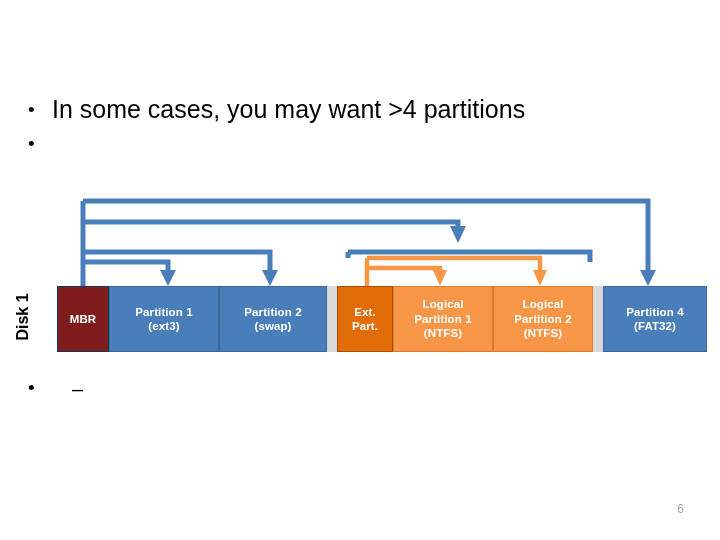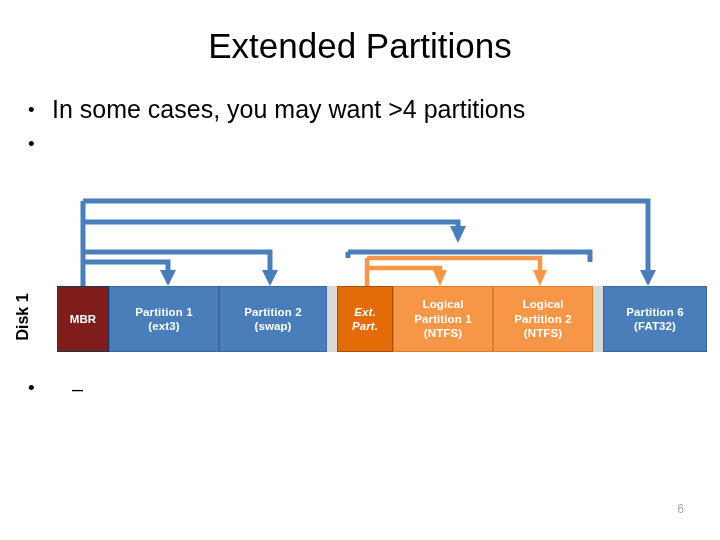--- a/index.html
+++ b/index.html
@@ -78,38 +78,37 @@
     font-size:11.5px;
     line-height:14.5px;
     text-align:center;
     font-weight:600;
     letter-spacing:0.1px;
   }
   .seg span{display:block;white-space:nowrap;}
 
   .seg-mbr{background:#7f1d1d;border:1px solid #16395a;}
   .seg-blue{background:#4A7EBB;border:1px solid #3a679c;}
-  .seg-extpart{background:#E36C09;border:1px solid #a44f05;font-style:italic;}
+  .seg-extpart{background:#E36C09;border:1px solid #a44f05;}
   .seg-orange{background:#F79646;border:1px solid #e07b28;align-items:center;}
   .seg-gap{background:#D9D9D9;border:none;}
 
   
   #wires{position:absolute;left:0;top:0;width:720px;height:540px;pointer-events:none;}
 
   .pagenum{
     position:absolute;right:36px;bottom:24px;
     font-size:12px;color:#a6a6a6;
   }
 </style>
 </head>
 <body>
 
 <div id="slide">
 
-  <div class="title">Extended Partitions</div>
 
   <div class="bullets-top">
     <div class="b1">
       <span class="bul">•</span>
       <span>In some cases, you may want &gt;4 partitions</span>
     </div>
     <div class="b1">
       <span class="bul">•</span>
     </div>
   </div>
@@ -188,21 +187,21 @@
 
       <div class="seg seg-orange" style="left:436px;width:100px;">
         <span>Logical</span>
         <span>Partition 2</span>
         <span>(NTFS)</span>
       </div>
 
       <div class="seg seg-gap" style="left:536px;width:10px;"></div>
 
       <div class="seg seg-blue" style="left:546px;width:104px;">
-        <span>Partition 6</span>
+        <span>Partition 4</span>
         <span>(FAT32)</span>
       </div>
 
     </div>
   </div>
 
   <div class="bullets-bottom">
     <div class="b1">
       <span class="bul">•</span>
     </div>

